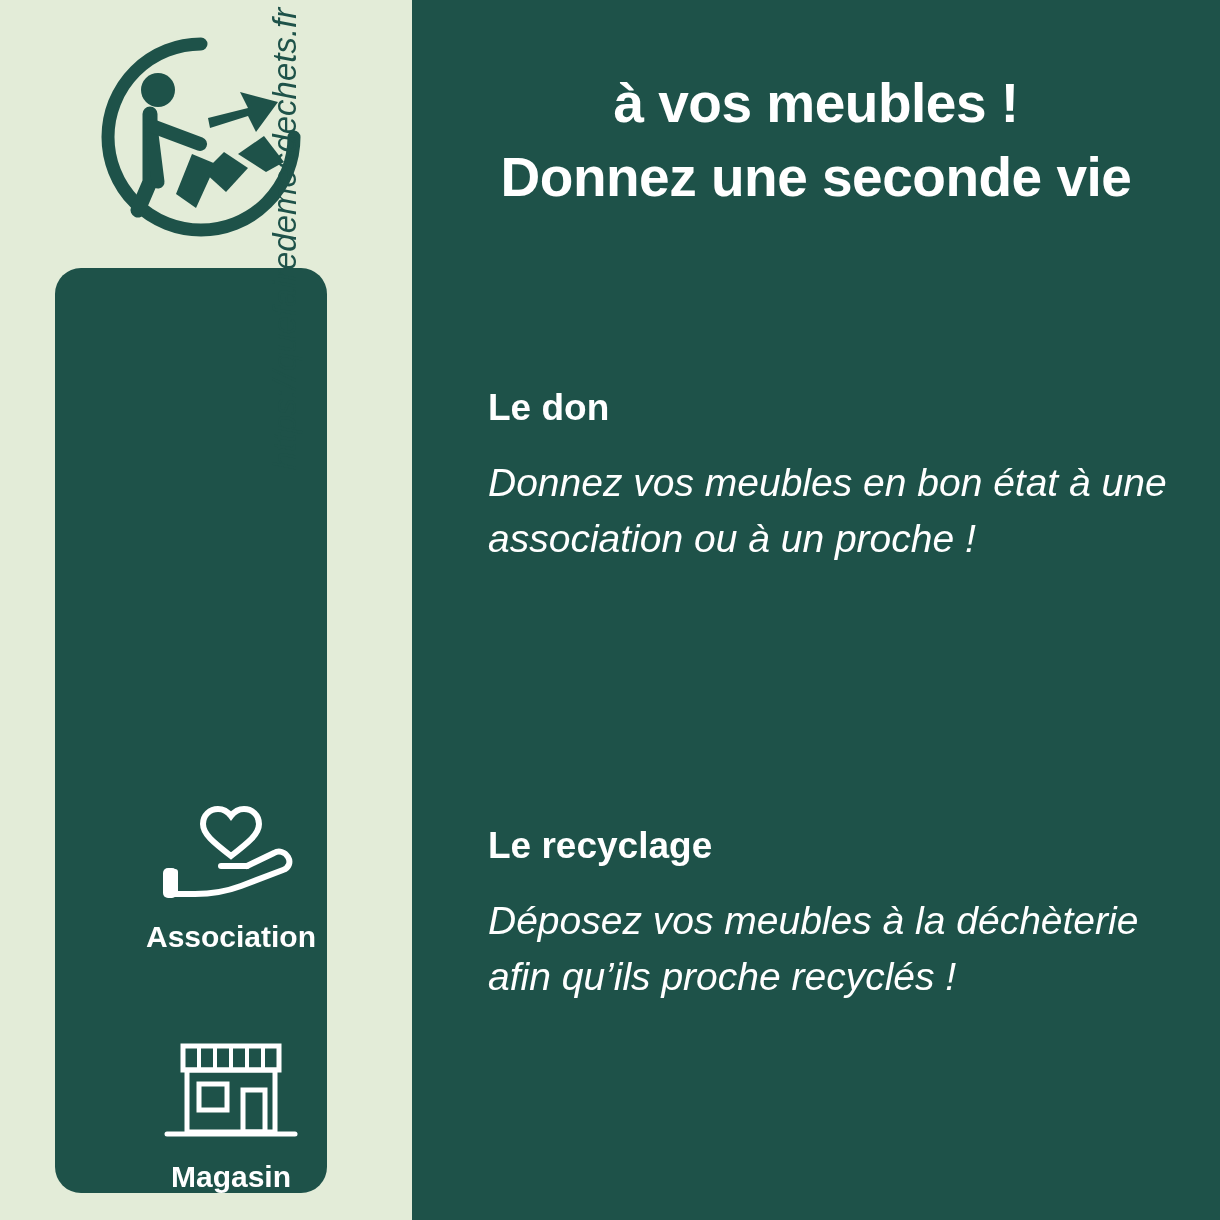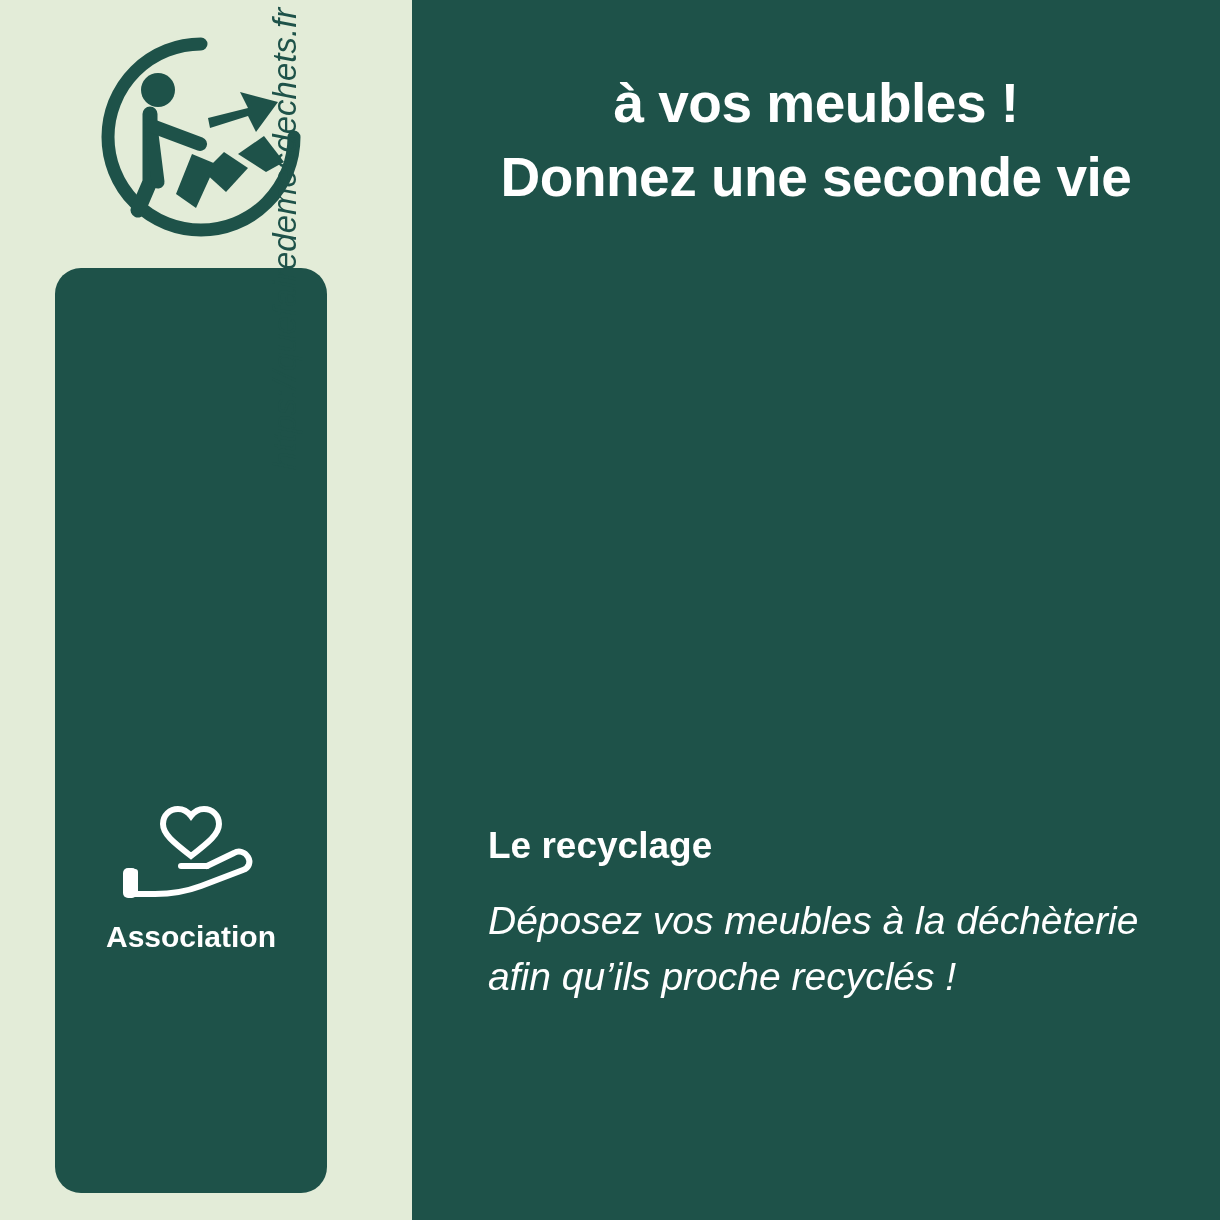--- a/index.html
+++ b/index.html
@@ -107,20 +107,21 @@
     font-size: 30px;
     font-weight: bold;
     line-height: 1.45;
   }
   .option {
     position: absolute;
     left: 0;
     width: 272px;
     text-align: center;
     color: #ffffff;
+    padding-left: 40px;
   }
   .option .icon-wrap {
     display: block;
     height: 112px;
     margin: 0 auto 10px auto;
   }
   .option .label {
     display: block;
     font-size: 30px;
     font-weight: bold;
@@ -189,34 +190,60 @@
             <path d="M80 58 C62 44 52 36 52 26 C52 17 59 11 67 11 C72 11 77 14 80 18 C83 14 88 11 93 11 C101 11 108 17 108 26 C108 36 98 44 80 58 Z" fill="none" stroke="#ffffff" stroke-width="6"></path>
             <path d="M24 74 L24 96 L44 96 C60 96 74 94 90 88 L132 72 C138 70 140 64 137 59 C134 54 128 52 123 55 L96 68" fill="none" stroke="#ffffff" stroke-width="6" stroke-linecap="round" stroke-linejoin="round"></path>
             <path d="M96 68 L70 68" fill="none" stroke="#ffffff" stroke-width="6" stroke-linecap="round"></path>
             <rect x="12" y="70" width="14" height="30" rx="5" fill="#ffffff"></rect>
           </svg>
         </span>
         <span class="label">Association</span>
       </div>
 
 
+      <div class="option opt-magasin">
+        <span class="icon-wrap">
+          <svg viewBox="0 0 160 112" width="160" height="112" xmlns="http://www.w3.org/2000/svg">
+
+            <rect x="32" y="8" width="96" height="24" fill="none" stroke="#ffffff" stroke-width="5"></rect>
+            <line x1="48" y1="8" x2="48" y2="32" stroke="#ffffff" stroke-width="4"></line>
+            <line x1="64" y1="8" x2="64" y2="32" stroke="#ffffff" stroke-width="4"></line>
+            <line x1="80" y1="8" x2="80" y2="32" stroke="#ffffff" stroke-width="4"></line>
+            <line x1="96" y1="8" x2="96" y2="32" stroke="#ffffff" stroke-width="4"></line>
+            <line x1="112" y1="8" x2="112" y2="32" stroke="#ffffff" stroke-width="4"></line>
+
+            <rect x="36" y="32" width="88" height="62" fill="none" stroke="#ffffff" stroke-width="5"></rect>
+
+            <rect x="48" y="46" width="28" height="26" fill="none" stroke="#ffffff" stroke-width="5"></rect>
+
+            <rect x="92" y="52" width="22" height="42" fill="none" stroke="#ffffff" stroke-width="5"></rect>
+
+            <line x1="16" y1="96" x2="144" y2="96" stroke="#ffffff" stroke-width="5" stroke-linecap="round"></line>
+          </svg>
+        </span>
+        <span class="label">Magasin</span>
+      </div>
 
     </div>
 
     <div class="vertical-url">https://quefairedemesdechets.fr</div>
 
   </div>
 
   <div class="right-panel">
 
     <div class="headline">
       <div>à vos meubles !</div>
       <div>Donnez une seconde vie</div>
     </div>
 
+    <div class="section don">
+      <h2 class="section-title">Le don</h2>
+      <p class="section-body">Donnez vos meubles en bon état à une association ou à un proche !</p>
+    </div>
 
     <div class="section recyclage">
       <h2 class="section-title">Le recyclage</h2>
       <p class="section-body">Déposez vos meubles à la déchèterie afin qu’ils proche recyclés !</p>
     </div>
 
   </div>
 
 </div>
 

